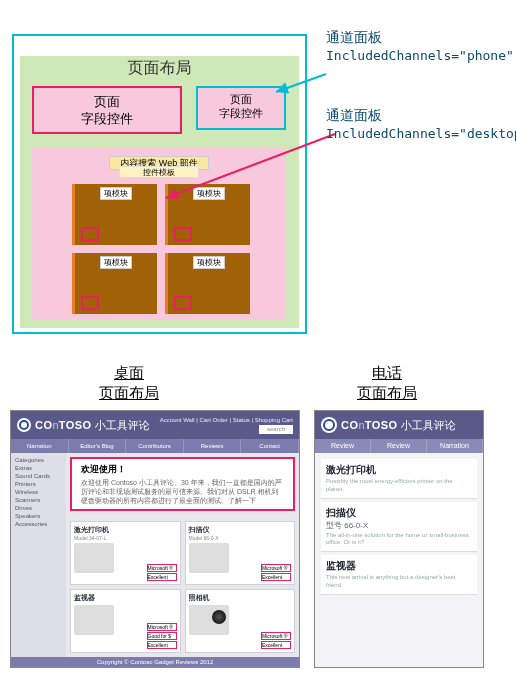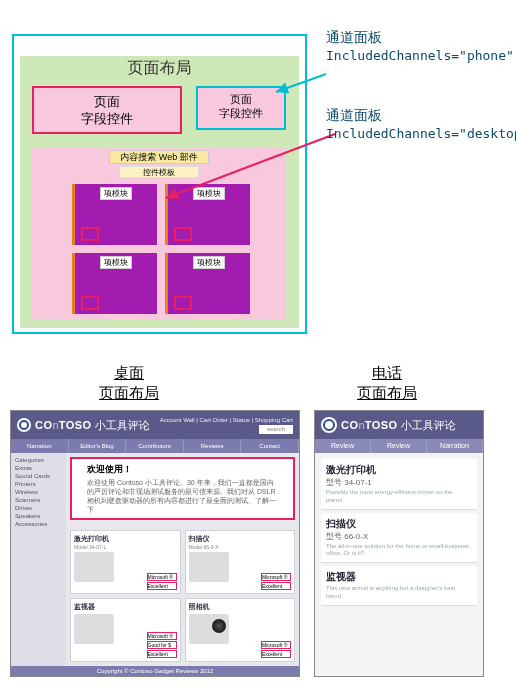--- a/index.html
+++ b/index.html
@@ -6,24 +6,24 @@
   body { font-family: "Microsoft YaHei", Arial, sans-serif; font-size: 12px; background: #fff; width: 516px; }
 
   
   .top-diagram { position: relative; width: 516px; height: 345px; }
   .outer-box { position: absolute; left: 12px; top: 34px; width: 295px; height: 300px; border: 2px solid #00bcd4; }
   .green-box { position: absolute; left: 6px; top: 20px; width: 279px; height: 272px; background: #cfe8b7; }
   .page-title { position: absolute; left: 0; top: 2px; width: 100%; text-align: center; font-size: 16px; color: #333; }
   .field-large { position: absolute; left: 12px; top: 30px; width: 150px; height: 48px; border: 2px solid #e91e63; background: #f8c8dc; text-align: center; padding-top: 6px; font-size: 13px; line-height: 1.3; }
   .field-small { position: absolute; left: 176px; top: 30px; width: 90px; height: 44px; background: #f8c8dc; text-align: center; padding-top: 4px; font-size: 11px; line-height: 1.3; border: 2px solid #00bcd4; }
   .pink-panel { position: absolute; left: 12px; top: 92px; width: 254px; height: 172px; background: #f8c8dc; }
-  .pink-header { position: absolute; left: 50%; top: 2px; transform: translateX(-50%); width: 100px; height: 14px; background: #f8e8a0; border: 1px solid #ccc; font-size: 9px; text-align: center; line-height: 13px; }
+  .pink-header { position: absolute; left: 50%; top: 8px; transform: translateX(-50%); width: 100px; height: 14px; background: #f8e8a0; border: 1px solid #ccc; font-size: 9px; text-align: center; line-height: 13px; }
   .pink-sub { position: absolute; left: 50%; top: 18px; transform: translateX(-50%); width: 80px; height: 12px; background: #fff3c4; font-size: 8px; text-align: center; line-height: 11px; border:1px solid #ddd;}
   .grid4 { position: absolute; left: 40px; top: 36px; width: 178px; height: 130px; display: grid; grid-template-columns: 1fr 1fr; gap: 8px; }
-  .gcell { background: #a21caf; border-left: 3px solid #e67e22; position: relative; }
+  .gcell { background: #a16207; border-left: 3px solid #e67e22; position: relative; }
   .gcell .lbl { position:absolute; top:3px; left:50%; transform:translateX(-50%); font-size:8px; background:#fff; padding:0 3px; border:1px solid #ccc; }
   .gcell .sq { position:absolute; bottom:4px; left:6px; width:18px; height:14px; border:2px solid #e91e63; }
 
   .anno { position: absolute; font-size: 14px; line-height: 1.35; color: #0c4a6e; }
   .anno1 { left: 326px; top: 28px; width: 190px; }
   .anno2 { left: 326px; top: 106px; width: 190px; }
 
   .arrow1 { position:absolute; left: 270px; top: 70px; width: 60px; height: 32px; }
   .arrow2 { position:absolute; left: 160px; top: 130px; width: 180px; height: 80px; }
 
@@ -41,21 +41,21 @@
   .desk-head .logo::after{content:"";position:absolute;inset:2px;border-radius:50%;border:2px solid #2a4b8d;}
   .brand { font-size:11px; }
   .brand b { font-size:11px; letter-spacing:0.5px;}
   .desk-top-right { margin-left:auto; color:#e9e9f3; font-size:6px; text-align:right; line-height:1.5;}
   .desk-nav { background: #7b7bad; height: 14px; display:flex; }
   .desk-nav span{ flex:1; color:#fff; text-align:center; font-size:6px; line-height:14px; border-right:1px solid rgba(255,255,255,0.2);}
   .desk-body { display:flex; background:#e8e8ec; }
   .desk-side { width:55px; background:#dedee6; padding:3px 4px; }
   .desk-side div { color:#556; font-size:6px; padding:1px 0; }
   .desk-main { flex:1; padding:4px; }
-  .welcome { border:2px solid #e91e63; background:#fff; padding:4px 15px; margin-bottom:10px; }
+  .welcome { border:2px solid #e91e63; background:#fff; padding:4px 9px; margin-bottom:10px; }
   .welcome h4 { font-size:9px; margin-bottom:2px; }
   .welcome p { font-size:7px; color:#666; line-height:1.3; }
   .prod-grid { display:grid; grid-template-columns:1fr 1fr; gap:4px; }
   .prod { background:#fff; border:1px solid #d0d0d8; padding:3px; position:relative; height:64px;}
   .prod .pt { font-size:7px; font-weight:bold; color:#334;}
   .prod .ps { font-size:5px; color:#888;}
   .prod .img { width:40px; height:30px; background:#ddd; margin:2px 0; border-radius:2px;}
   .prod .tagcol { position:absolute; right:3px; bottom:3px; display:flex; flex-direction:column; gap:1px;}
   .prod .tag { width:30px; height:8px; border:1px solid #e91e63; font-size:5px;}
   .desk-foot { background:#7b7bad; height:10px; color:#fff; font-size:6px; text-align:center; line-height:10px;}
@@ -244,21 +244,20 @@
       </div>
       <div class="phone-nav" id="pnav">
           <span>Review</span>
           <span>Review</span>
           <span>Narration</span>
         </div>
       <div class="phone-body">
         <div id="plist">
             <div class="pitem">
               <div class="nm">激光打印机</div>
-              <div class="md">型号 34-07-1</div>
               <div class="ds">Possibly the most energy-efficient printer on the planet.</div>
             </div>
             <div class="pitem">
               <div class="nm">扫描仪</div>
               <div class="md">型号 66-0-X</div>
               <div class="ds">The all-in-one solution for the home or small-business office. Or is it?</div>
             </div>
             <div class="pitem">
               <div class="nm">监视器</div>
               <div class="ds">This new arrival is anything but a designer's best friend.</div>

